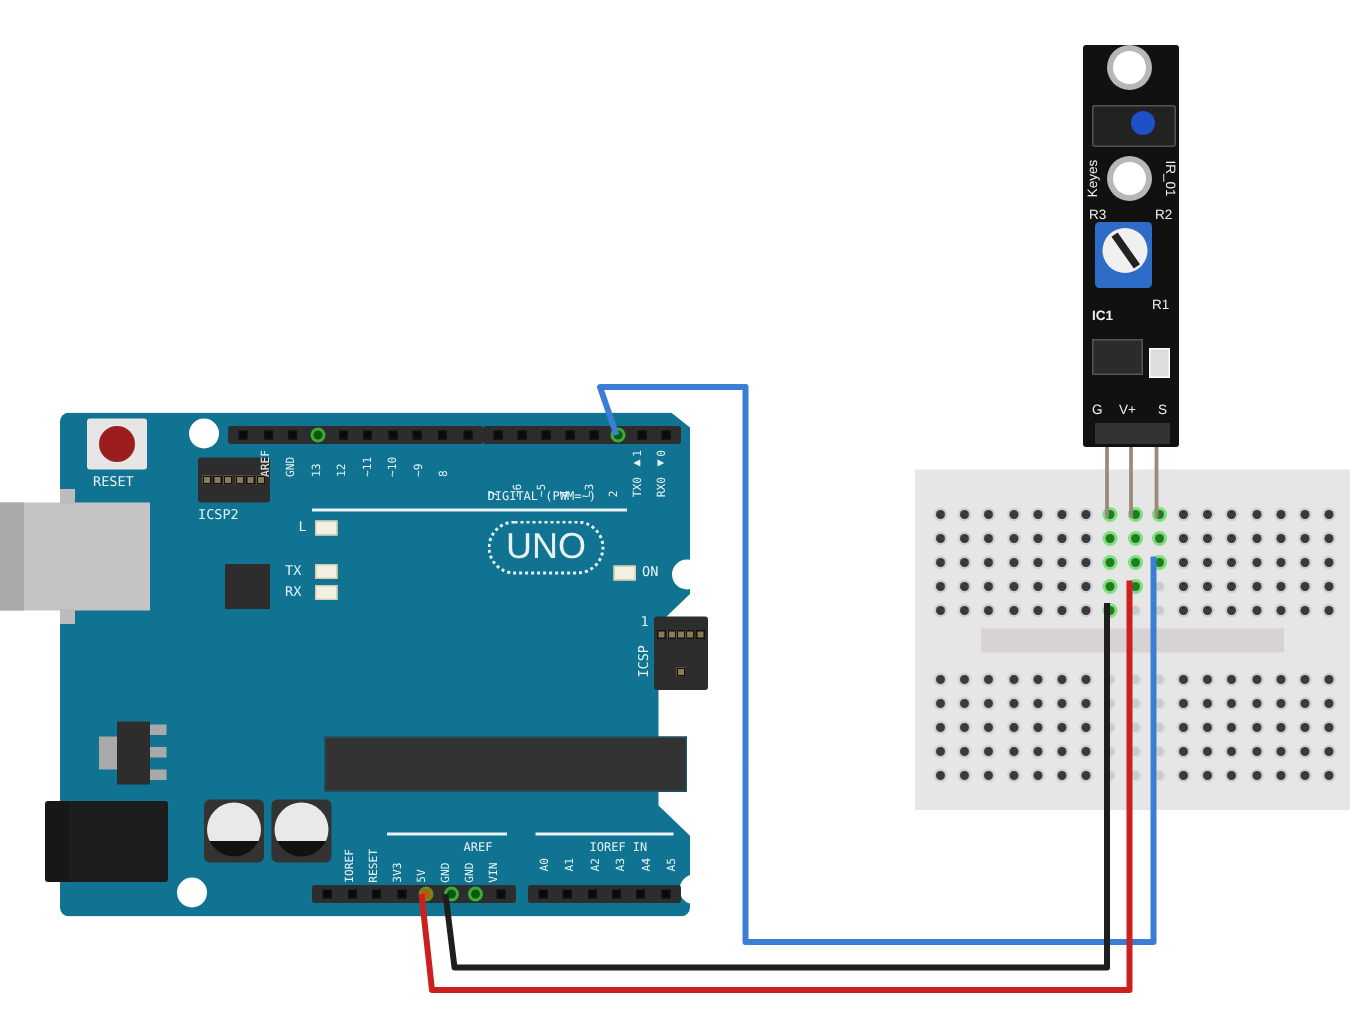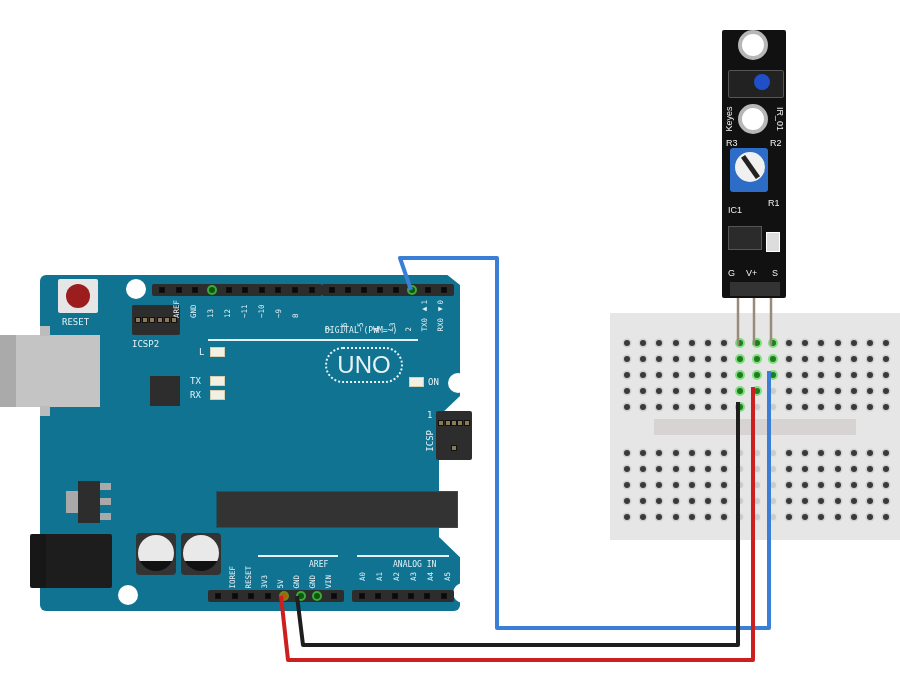--- a/index.html
+++ b/index.html
@@ -310,21 +310,21 @@
 <div class="abs" style="left:136px;top:533px;width:40px;height:42px;background:#333;border-radius:4px;">
   <div style="position:absolute;left:2px;top:2px;width:36px;height:36px;border-radius:50%;background:linear-gradient(#e9e9e9 72%, #111 72%);"></div>
 </div>
 <div class="abs" style="left:181px;top:533px;width:40px;height:42px;background:#333;border-radius:4px;">
   <div style="position:absolute;left:2px;top:2px;width:36px;height:36px;border-radius:50%;background:linear-gradient(#e9e9e9 72%, #111 72%);"></div>
 </div>
 
 <div class="abs" style="left:258px;top:555px;width:80px;height:2px;background:#e6f2f6;"></div>
 <div class="abs lbl" style="left:309px;top:561px;">AREF</div>
 <div class="abs" style="left:357px;top:555px;width:92px;height:2px;background:#e6f2f6;"></div>
-<div class="abs lbl" style="left:393px;top:561px;">ANALOG IN</div>
+<div class="abs lbl" style="left:393px;top:561px;">IOREF IN</div>
 
 <div class="abs" style="left:228px;top:566px;display:flex;gap:3px;">
   <span class="vlbl" style="width:13px;">IOREF</span>
   <span class="vlbl" style="width:13px;">RESET</span>
   <span class="vlbl" style="width:13px;">3V3</span>
   <span class="vlbl" style="width:13px;">5V</span>
   <span class="vlbl" style="width:13px;">GND</span>
   <span class="vlbl" style="width:13px;">GND</span>
   <span class="vlbl" style="width:13px;">VIN</span>
 </div>
@@ -364,21 +364,21 @@
   <div class="abs" style="left:20px;top:78px;width:22px;height:22px;border-radius:50%;background:#fff;box-shadow:0 0 0 4px #b7b7b7;"></div>
   <div class="abs sensor-text" style="left:-6px;top:84px;transform:rotate(-90deg);">Keyes</div>
   <div class="abs sensor-text" style="left:46px;top:84px;transform:rotate(90deg);">IR_01</div>
   <div class="abs sensor-text" style="left:4px;top:108px;">R3</div>
   <div class="abs sensor-text" style="left:48px;top:108px;">R2</div>
   <div class="abs" style="left:8px;top:118px;width:38px;height:44px;background:#2e6dc7;border-radius:3px;">
     <div class="abs" style="left:5px;top:4px;width:30px;height:30px;border-radius:50%;background:#f0f0f0;"></div>
     <div class="abs" style="left:18px;top:6px;width:5px;height:26px;background:#222;transform:rotate(-35deg);"></div>
   </div>
   <div class="abs sensor-text" style="left:46px;top:168px;">R1</div>
-  <div class="abs sensor-text" style="left:6px;top:175px;">IC1</div>
+  <div class="abs sensor-text" style="left:6px;top:175px;font-weight:bold;">IC1</div>
   <div class="abs" style="left:6px;top:196px;width:32px;height:22px;background:#2b2b2b;border:1px solid #555;"></div>
   <div class="abs" style="left:44px;top:202px;width:12px;height:18px;background:#ddd;border:1px solid #fff;"></div>
   <div class="abs sensor-text" style="left:6px;top:238px;">G</div>
   <div class="abs sensor-text" style="left:24px;top:238px;">V+</div>
   <div class="abs sensor-text" style="left:50px;top:238px;">S</div>
   <div class="abs" style="left:8px;top:252px;width:50px;height:14px;background:#333;"></div>
 </div>
 
 <svg class="abs" style="left:0;top:0;" width="900" height="675">
   <g stroke="#9a8a7a" stroke-width="2.5" fill="none">

